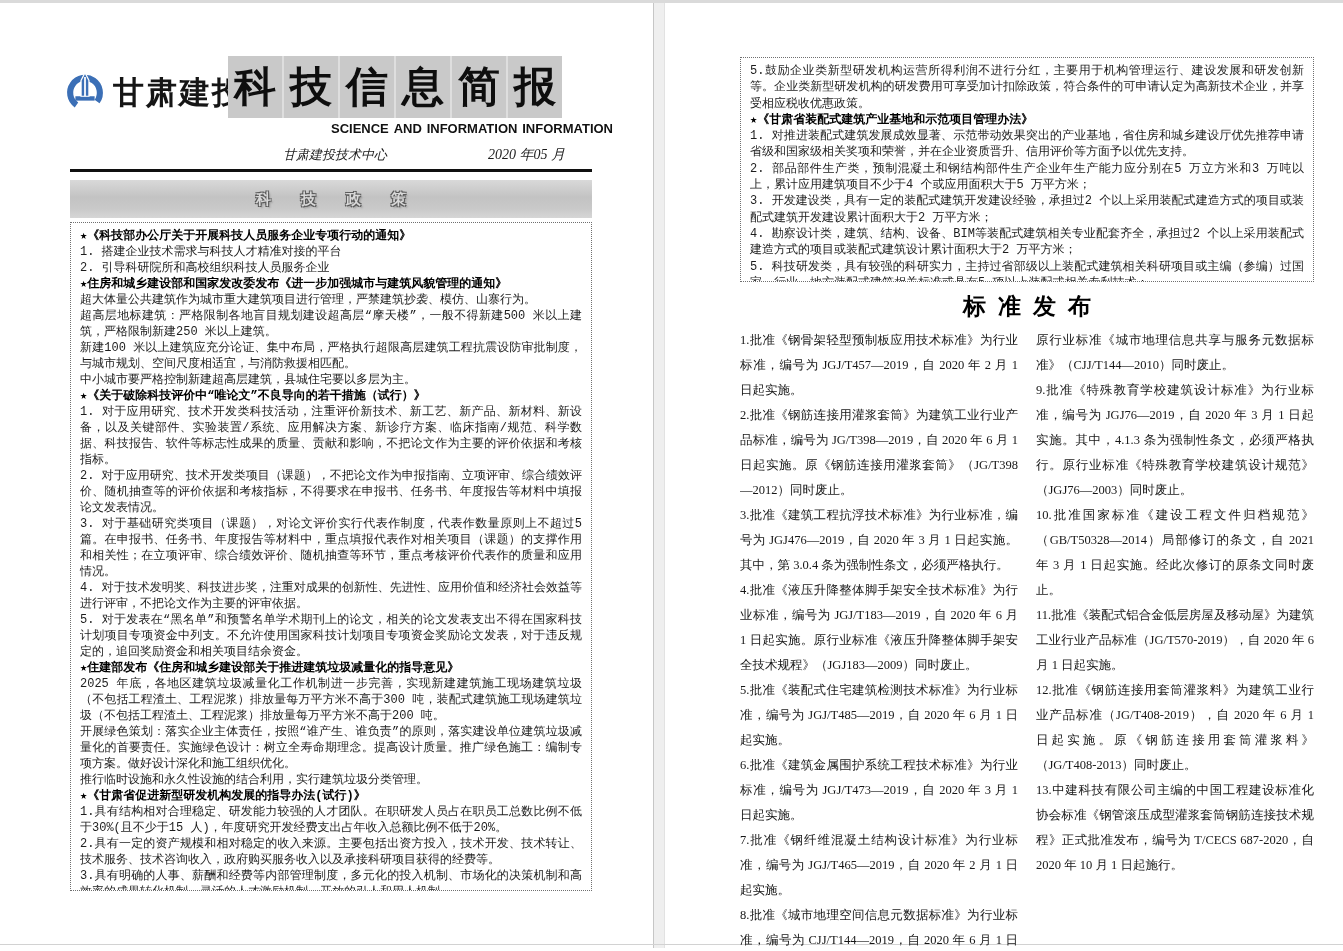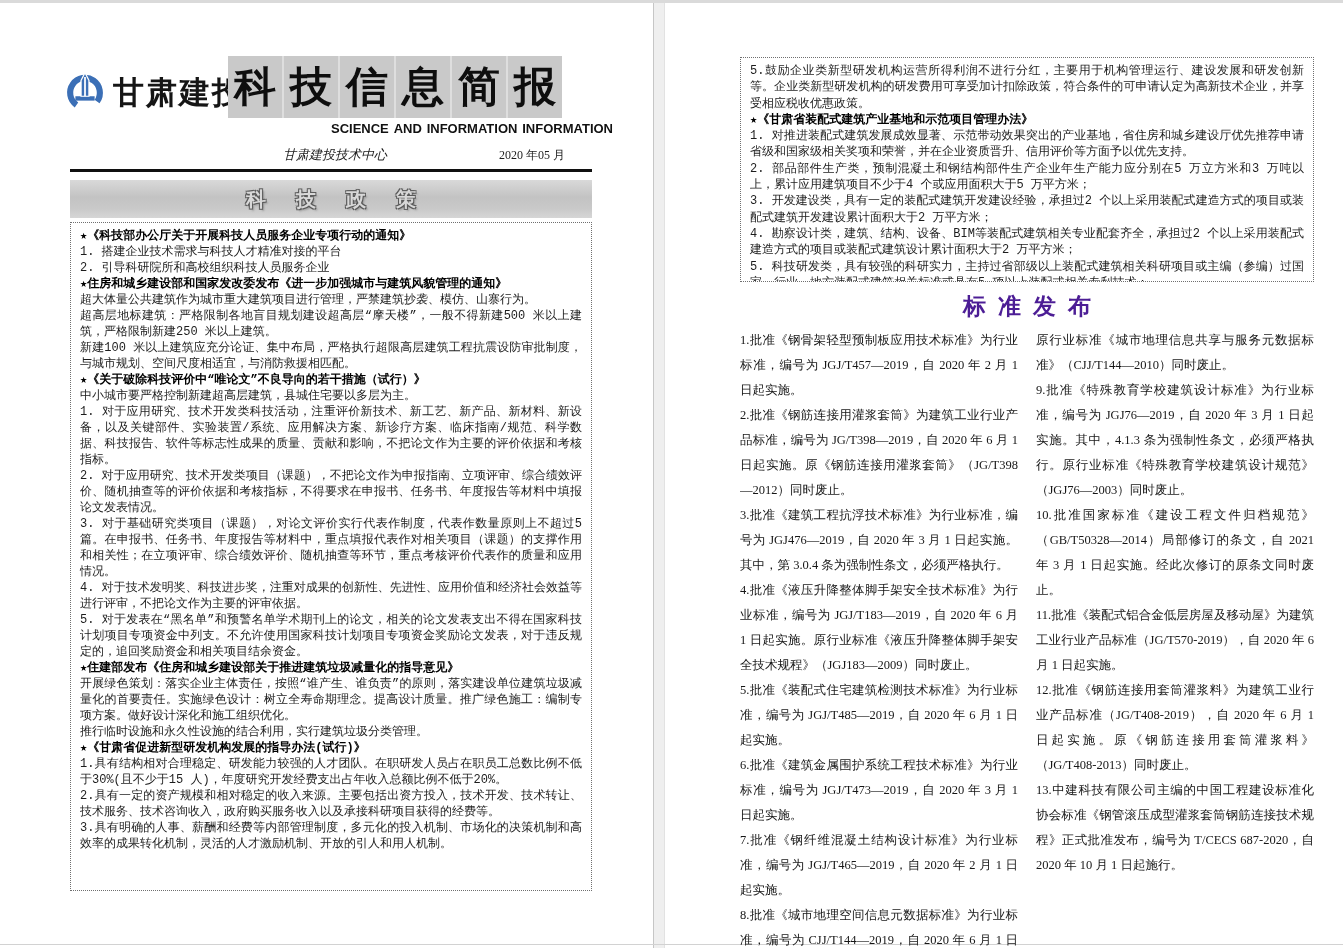--- a/index.html
+++ b/index.html
@@ -19,43 +19,43 @@
   .masthead-title { position:absolute; left:228px; top:56px; width:334px; height:62px;
                     display:flex; gap:2px; background:#dedede; }
   .title-tile { flex:1; background:#c9c9c9; display:flex; align-items:center; justify-content:center;
                 font-size:42px; font-weight:bold; color:#0e0e0e; }
   .subtitle-en { position:absolute; left:283px; top:121px; width:282px; display:flex;
                  justify-content:space-between; font-family:"Liberation Sans","DejaVu Sans",sans-serif;
                  font-weight:bold; font-size:13px; color:#111;margin-left:48px; }
   .pub-row { position:absolute; left:283px; top:146px; width:282px; display:flex;
              justify-content:space-between; align-items:center; }
   .publisher { font-size:13px; font-style:italic; }
-  .issue-date { font-size:12px; }
+  .issue-date { font-size:14px;font-style:italic; }
   .head-rule { position:absolute; left:70px; top:169px; width:522px; height:3px; background:#101010; }
 
   .policy-banner { position:absolute; left:70px; top:180px; width:522px; height:38px;
                    background:linear-gradient(180deg,#d9d9d9 0%,#c3c3c3 45%,#c9c9c9 75%,#d6d6d6 100%);
                    display:flex; align-items:center; justify-content:center; }
-  .policy-banner-text { font-size:20px; font-weight:bold; letter-spacing:30px; text-indent:30px;
+  .policy-banner-text { font-size:15px; font-weight:bold; letter-spacing:30px; text-indent:30px;
                         color:#d8d8d8;
                         text-shadow:-1px -1px 0 #5a5a5a, 1px -1px 0 #5a5a5a,
                                     -1px 1px 0 #5a5a5a, 1px 1px 0 #5a5a5a, 2px 2px 2px #9a9a9a; }
 
   
   .policy-box { border:1px dotted #6f6f6f; overflow:hidden; }
   #left-box  { position:absolute; left:70px;  top:222px; width:522px; height:669px; padding:5px 9px; }
   #right-box { position:absolute; left:740px; top:57px;  width:574px; height:225px; padding:5px 9px; }
   .para { font-size:12px; line-height:16px; text-align:justify; color:#1c1c1c;font-family:Liberation Mono, monospace; }
   #right-box .para { line-height:16.3px; }
   .para.bold { font-weight:bold; color:#000; }
 
   
   .standards-heading { position:absolute; left:740px; top:291px; width:574px; text-align:center;
                        font-family:"Liberation Sans","DejaVu Sans",sans-serif; font-weight:bold;
-                       font-size:23px; letter-spacing:12px; text-indent:12px; color:#4c1d95; }
+                       font-size:23px; letter-spacing:12px; text-indent:12px; color:#000000; }
   .standards-cols { position:absolute; left:740px; top:328px; width:574px; display:flex; gap:18px; }
   .std-col { flex:1; overflow:hidden; }
   .std-item { font-size:12.5px; line-height:25px; text-align:justify; color:#161616; }
 </style>
 </head>
 <body>
 
 <div class="stage">
 
   <div class="top-strip"></div>
@@ -104,28 +104,29 @@
     </div>
 
     <div id="left-box" class="policy-box">
         <div class="para bold">★《科技部办公厅关于开展科技人员服务企业专项行动的通知》</div>
         <div class="para">1. 搭建企业技术需求与科技人才精准对接的平台</div>
         <div class="para">2. 引导科研院所和高校组织科技人员服务企业</div>
         <div class="para bold">★住房和城乡建设部和国家发改委发布《进一步加强城市与建筑风貌管理的通知》</div>
         <div class="para">超大体量公共建筑作为城市重大建筑项目进行管理，严禁建筑抄袭、模仿、山寨行为。</div>
         <div class="para">超高层地标建筑：严格限制各地盲目规划建设超高层“摩天楼”，一般不得新建500 米以上建筑，严格限制新建250 米以上建筑。</div>
         <div class="para">新建100 米以上建筑应充分论证、集中布局，严格执行超限高层建筑工程抗震设防审批制度，与城市规划、空间尺度相适宜，与消防救援相匹配。</div>
+        <div class="para">中小城市要严格控制新建超高层建筑，县城住宅要以多层为主。</div>
         <div class="para bold">★《关于破除科技评价中“唯论文”不良导向的若干措施（试行）》</div>
-        <div class="para">中小城市要严格控制新建超高层建筑，县城住宅要以多层为主。</div>
         <div class="para">1. 对于应用研究、技术开发类科技活动，注重评价新技术、新工艺、新产品、新材料、新设备，以及关键部件、实验装置/系统、应用解决方案、新诊疗方案、临床指南/规范、科学数据、科技报告、软件等标志性成果的质量、贡献和影响，不把论文作为主要的评价依据和考核指标。</div>
         <div class="para">2. 对于应用研究、技术开发类项目（课题），不把论文作为申报指南、立项评审、综合绩效评价、随机抽查等的评价依据和考核指标，不得要求在申报书、任务书、年度报告等材料中填报论文发表情况。</div>
         <div class="para">3. 对于基础研究类项目（课题），对论文评价实行代表作制度，代表作数量原则上不超过5篇。在申报书、任务书、年度报告等材料中，重点填报代表作对相关项目（课题）的支撑作用和相关性；在立项评审、综合绩效评价、随机抽查等环节，重点考核评价代表作的质量和应用情况。</div>
         <div class="para">4. 对于技术发明奖、科技进步奖，注重对成果的创新性、先进性、应用价值和经济社会效益等进行评审，不把论文作为主要的评审依据。</div>
         <div class="para">5. 对于发表在“黑名单”和预警名单学术期刊上的论文，相关的论文发表支出不得在国家科技计划项目专项资金中列支。不允许使用国家科技计划项目专项资金奖励论文发表，对于违反规定的，追回奖励资金和相关项目结余资金。</div>
         <div class="para bold">★住建部发布《住房和城乡建设部关于推进建筑垃圾减量化的指导意见》</div>
+        <div class="para">2025 年底，各地区建筑垃圾减量化工作机制进一步完善，实现新建建筑施工现场建筑垃圾（不包括工程渣土、工程泥浆）排放量每万平方米不高于300 吨，装配式建筑施工现场建筑垃圾（不包括工程渣土、工程泥浆）排放量每万平方米不高于200 吨。</div>
         <div class="para">开展绿色策划：落实企业主体责任，按照“谁产生、谁负责”的原则，落实建设单位建筑垃圾减量化的首要责任。实施绿色设计：树立全寿命期理念。提高设计质量。推广绿色施工：编制专项方案。做好设计深化和施工组织优化。</div>
         <div class="para">推行临时设施和永久性设施的结合利用，实行建筑垃圾分类管理。</div>
         <div class="para bold">★《甘肃省促进新型研发机构发展的指导办法(试行)》</div>
         <div class="para">1.具有结构相对合理稳定、研发能力较强的人才团队。在职研发人员占在职员工总数比例不低于30%(且不少于15 人)，年度研究开发经费支出占年收入总额比例不低于20%。</div>
         <div class="para">2.具有一定的资产规模和相对稳定的收入来源。主要包括出资方投入，技术开发、技术转让、技术服务、技术咨询收入，政府购买服务收入以及承接科研项目获得的经费等。</div>
         <div class="para">3.具有明确的人事、薪酬和经费等内部管理制度，多元化的投入机制、市场化的决策机制和高效率的成果转化机制，灵活的人才激励机制、开放的引人和用人机制。</div>
       </div>
   </div>
 
   <div>

